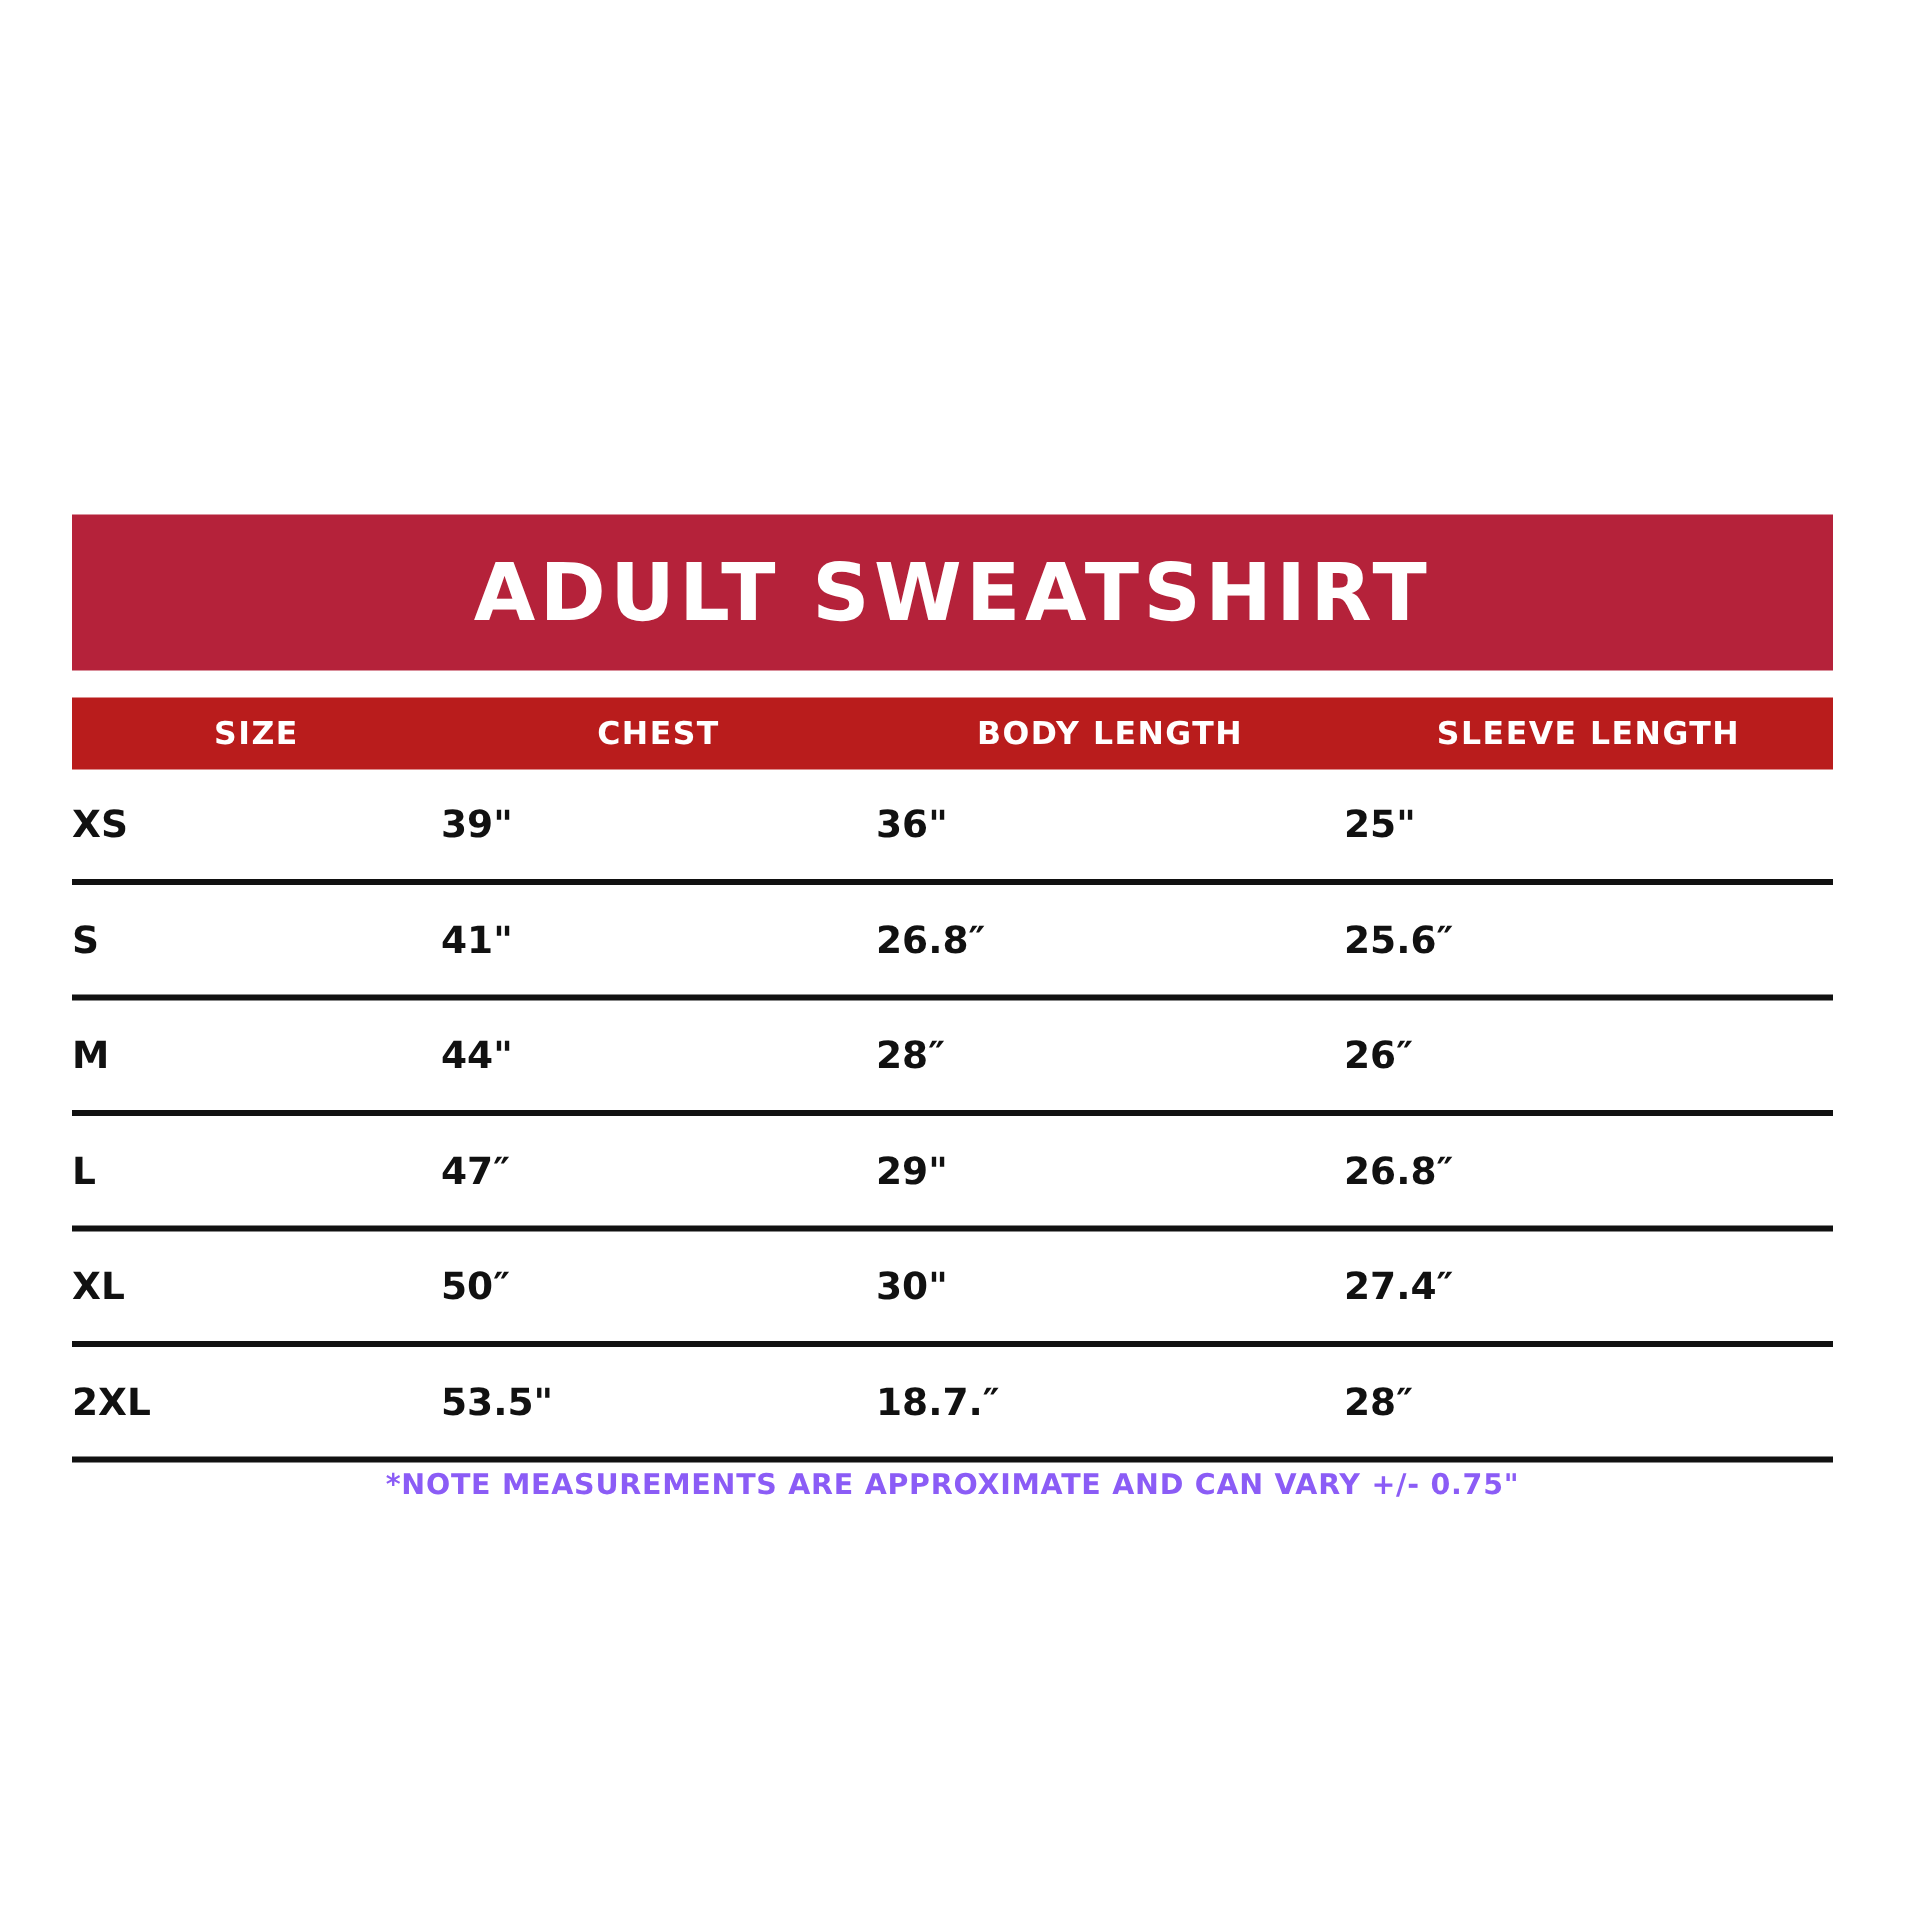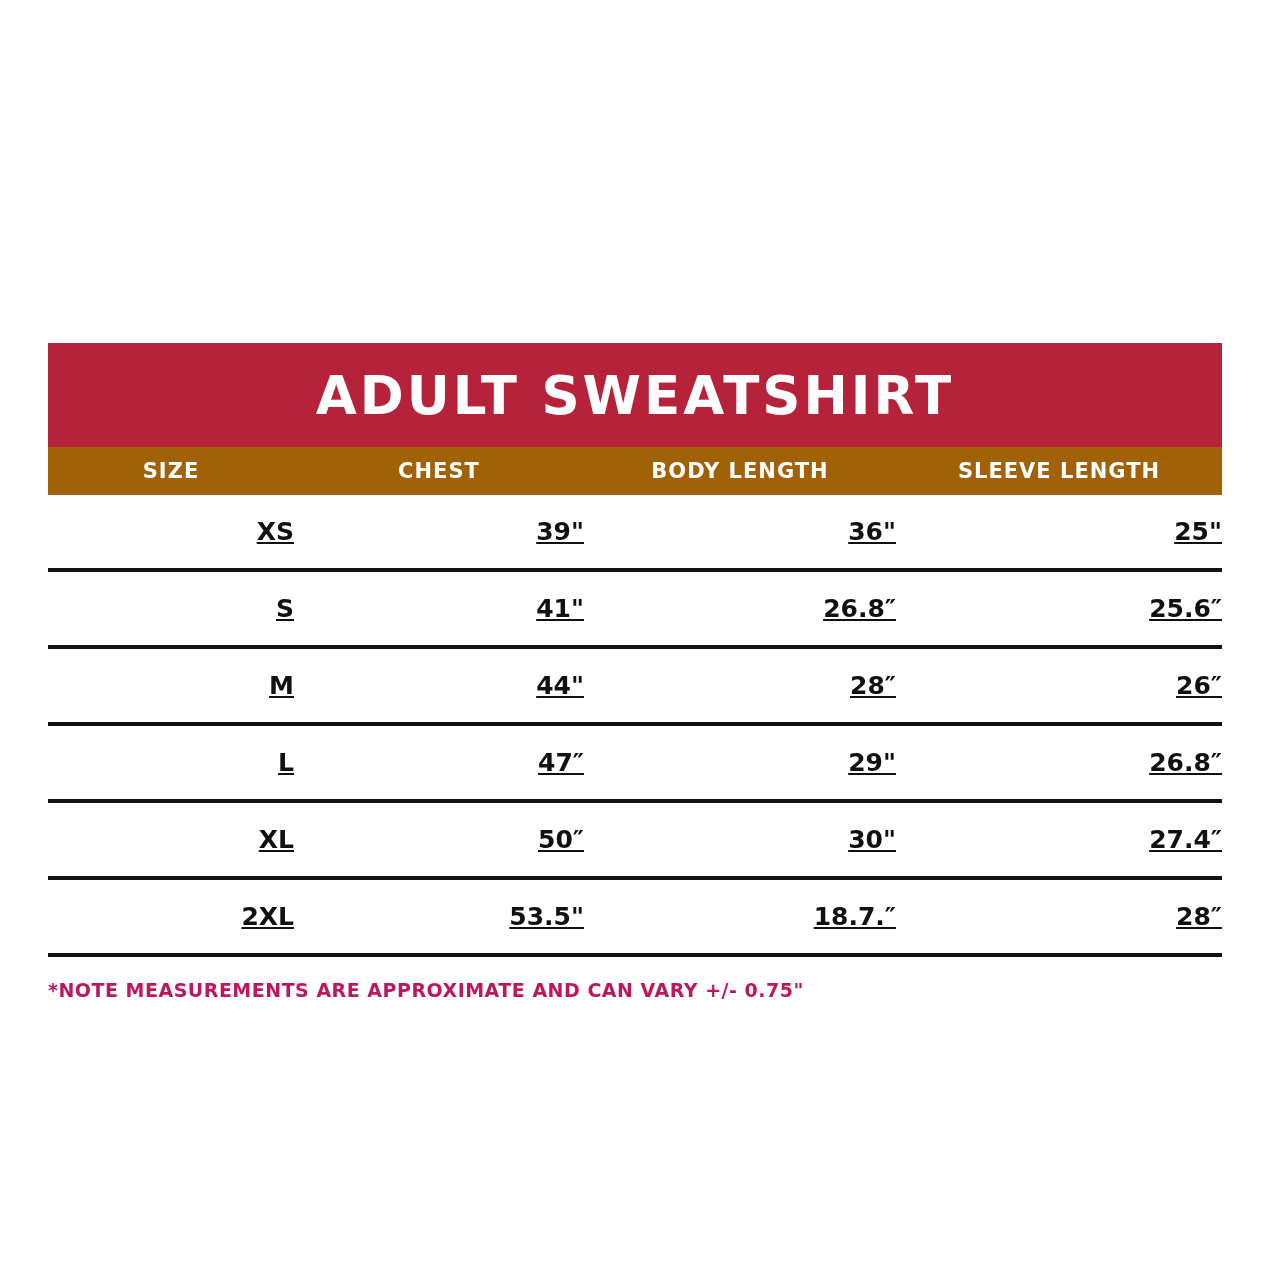--- a/index.html
+++ b/index.html
@@ -30,24 +30,25 @@
   }
   .title-bar .title {
     color: #ffffff;
     font-size: 53px;
     font-weight: bold;
     letter-spacing: 3px;
     text-transform: uppercase;
     font-family: "DejaVu Sans", sans-serif;
   }
   .header-row {
-    background: #a16207;
+    background: #b91c1c;
     height: 48px;
     display: flex;
     align-items: center;
+    margin-top: 18px;
   }
   .header-row .cell {
     color: #ffffff;
     font-size: 21px;
     font-weight: bold;
     letter-spacing: 1px;
     text-align: center;
     text-transform: uppercase;
     font-family: "DejaVu Sans", sans-serif;
   }
@@ -56,33 +57,33 @@
   .col-body   { width: 312px; }
   .col-sleeve { width: 326px; }
 
   .data-row {
     display: flex;
     align-items: center;
     height: 73px;
     border-bottom: 4px solid #111111;
   }
   .data-row .cell {
-    text-align: right;
+    text-align: left;
     font-size: 25px;
     font-weight: bold;
     color: #111111;
     font-family: "DejaVu Sans", sans-serif;
-    text-decoration: underline;
   }
   .note {
+    text-align: center;
     font-size: 19px;
     font-weight: bold;
     letter-spacing: 0.5px;
-    color: #be185d;
-    margin-top: 22px;
+    color: #8b5cf6;
+    margin-top: 4px;
     font-family: "DejaVu Sans", sans-serif;
   }
 </style>
 </head>
 <body>
 
 <div class="sheet">
 
   <div class="title-bar">
     <div class="title">ADULT SWEATSHIRT</div>

